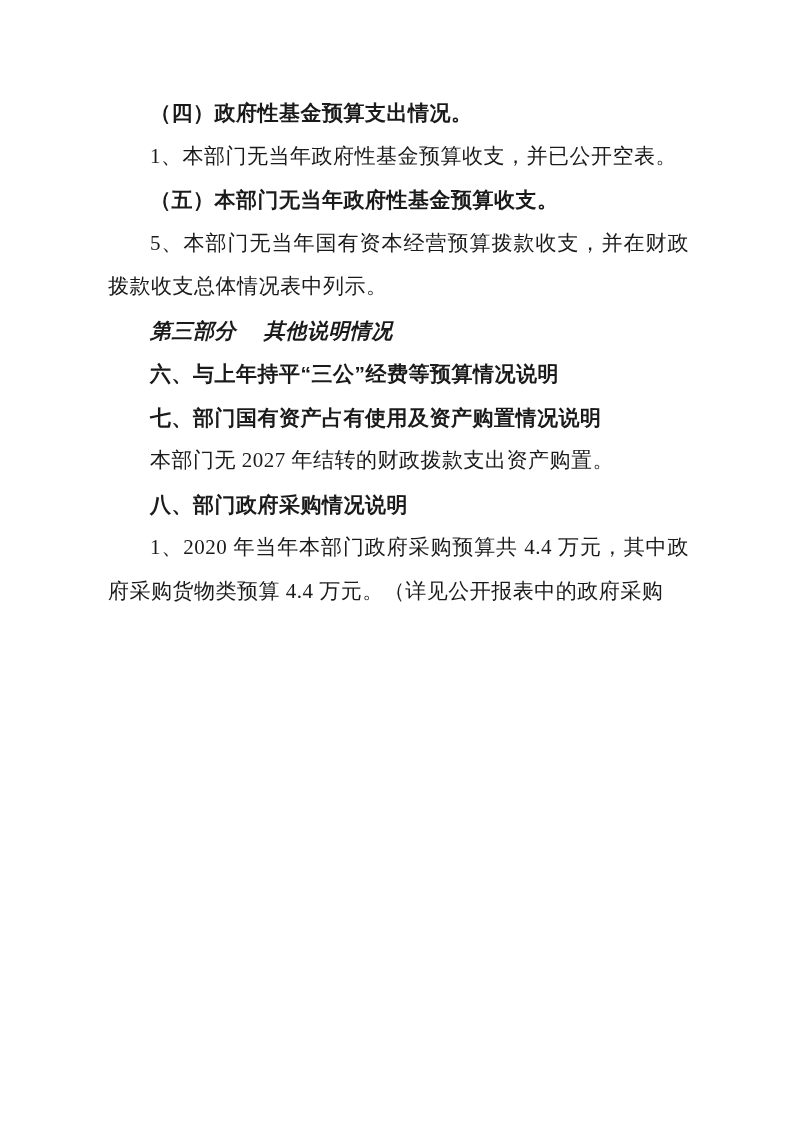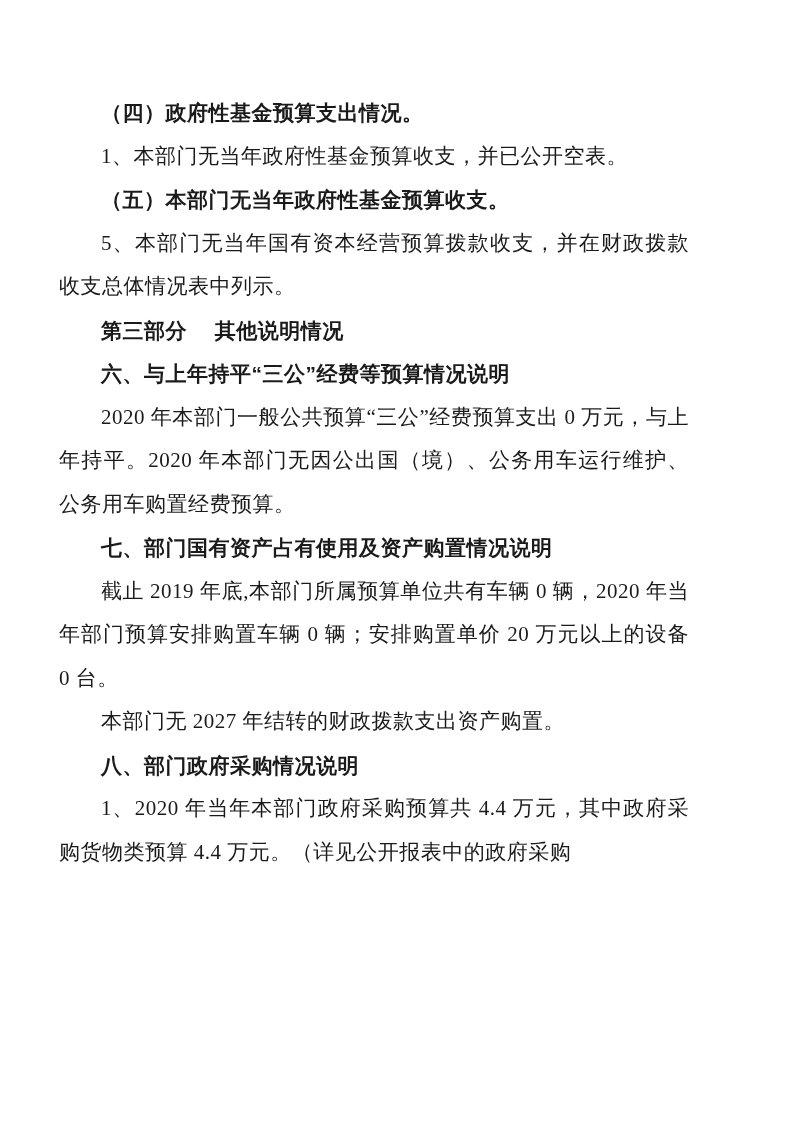--- a/index.html
+++ b/index.html
@@ -5,21 +5,21 @@
     
     html, body { margin: 0; padding: 0; background: #e9e9e9; }
 
     .page {
       position: relative;
       width: 793px;
       height: 1122px;
       margin: 0 auto;
       background: #ffffff;
       box-sizing: border-box;
-      padding: 91px 104px 0 59px;
+      padding: 91px 104px 0 108px;
       color: #1a1a1a;
       font-family: "Liberation Serif", "DejaVu Serif", serif;
       font-size: 21px;
       line-height: 43.5px;
       overflow: hidden;
     }
 
     .page p {
       margin: 0;
       text-indent: 2em;
@@ -34,20 +34,21 @@
       letter-spacing: 0.5px;
     }
 
     
     .part-title {
       text-align: center;
       text-indent: 0;
       font-weight: 700;
       font-family: "Liberation Sans", "DejaVu Sans", sans-serif;
       letter-spacing: 0.5px;
+      font-style: italic;
     }
 
     
     .body-para {
       letter-spacing: 0.5px;
     }
   </style>
 </head>
 <body>
 
@@ -55,22 +56,20 @@
 
   <p class="heading">（四）政府性基金预算支出情况。</p>
   <p class="body-para">1、本部门无当年政府性基金预算收支，并已公开空表。</p>
 
   <p class="heading">（五）本部门无当年政府性基金预算收支。</p>
   <p class="body-para">5、本部门无当年国有资本经营预算拨款收支，并在财政拨款收支总体情况表中列示。</p>
 
   <p class="part-title">第三部分　 其他说明情况</p>
 
   <p class="heading">六、与上年持平“三公”经费等预算情况说明</p>
-  <p class="body-para">2020 年本部门一般公共预算“三公”经费预算支出 0 万元，与上年持平。2020 年本部门无因公出国（境）、公务用车运行维护、公务用车购置经费预算。</p>
 
   <p class="heading">七、部门国有资产占有使用及资产购置情况说明</p>
-  <p class="body-para">截止 2019 年底,本部门所属预算单位共有车辆 0 辆，2020 年当年部门预算安排购置车辆 0 辆；安排购置单价 20 万元以上的设备 0 台。</p>
   <p class="body-para">本部门无 2027 年结转的财政拨款支出资产购置。</p>
 
   <p class="heading">八、部门政府采购情况说明</p>
   <p class="body-para">1、2020 年当年本部门政府采购预算共 4.4 万元，其中政府采购货物类预算 4.4 万元。（详见公开报表中的政府采购</p>
 
 </div>
 
 </body></html>

